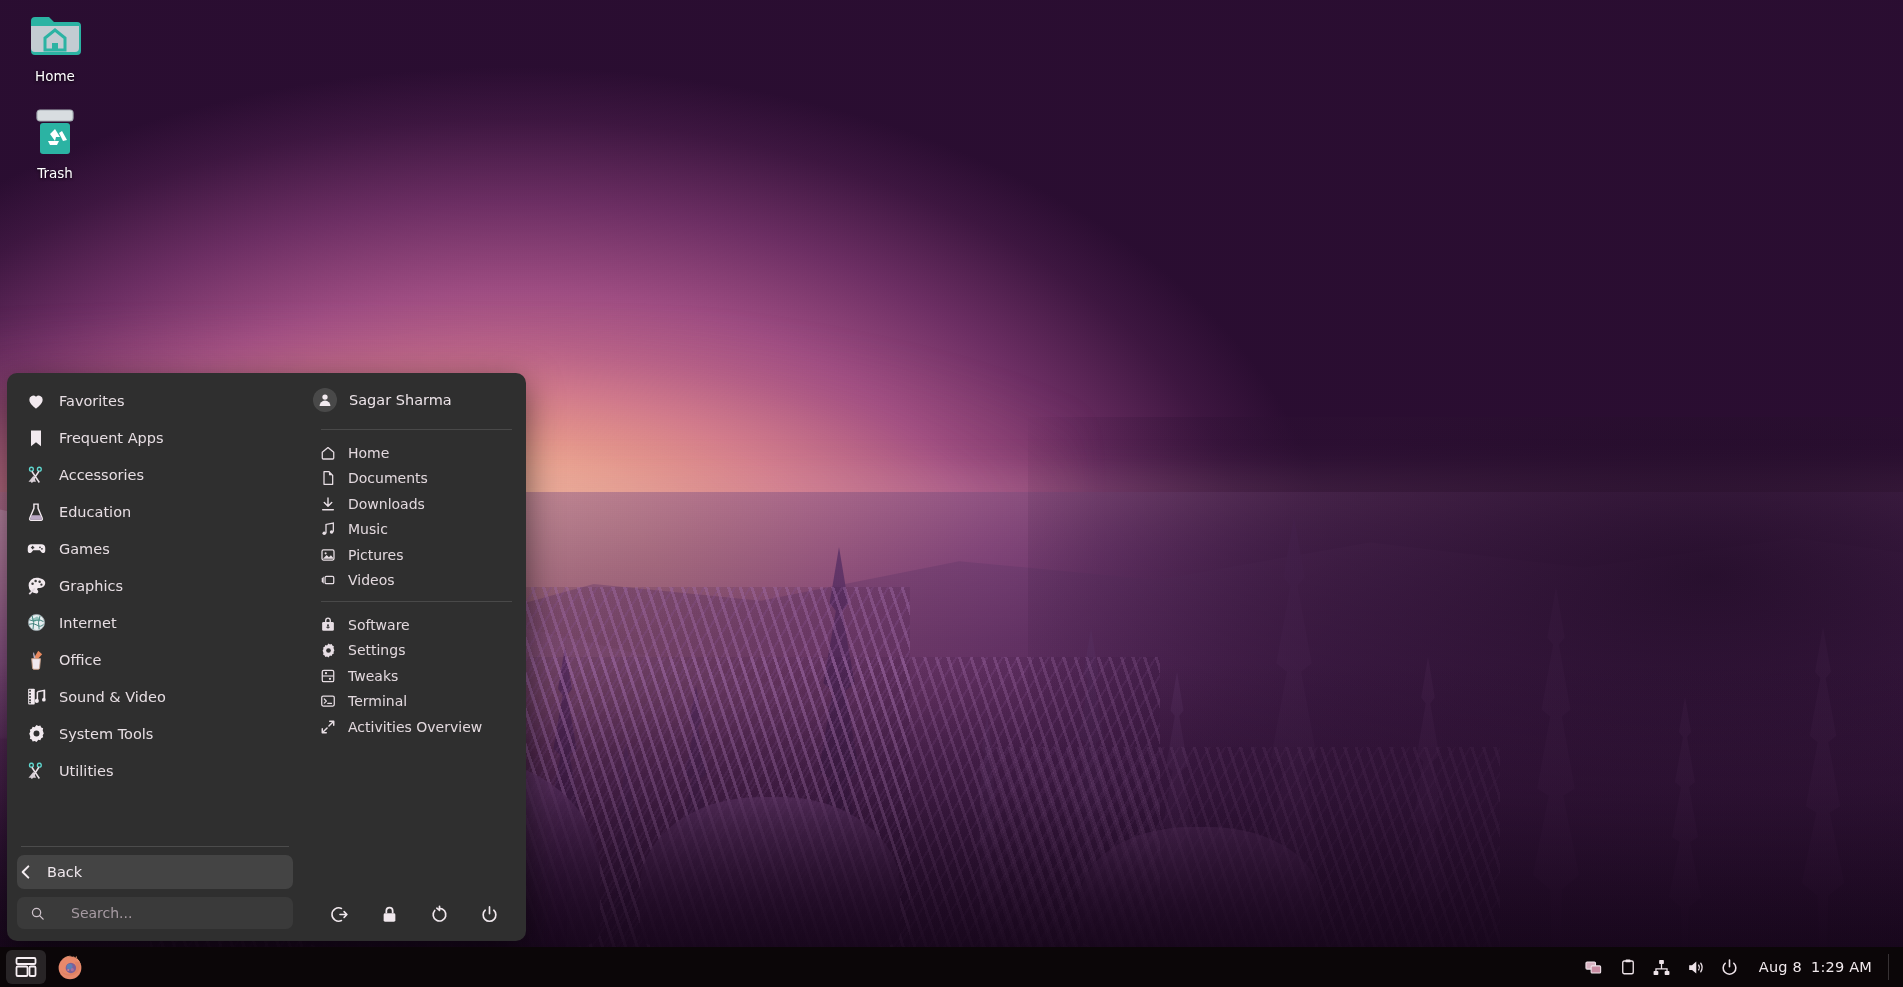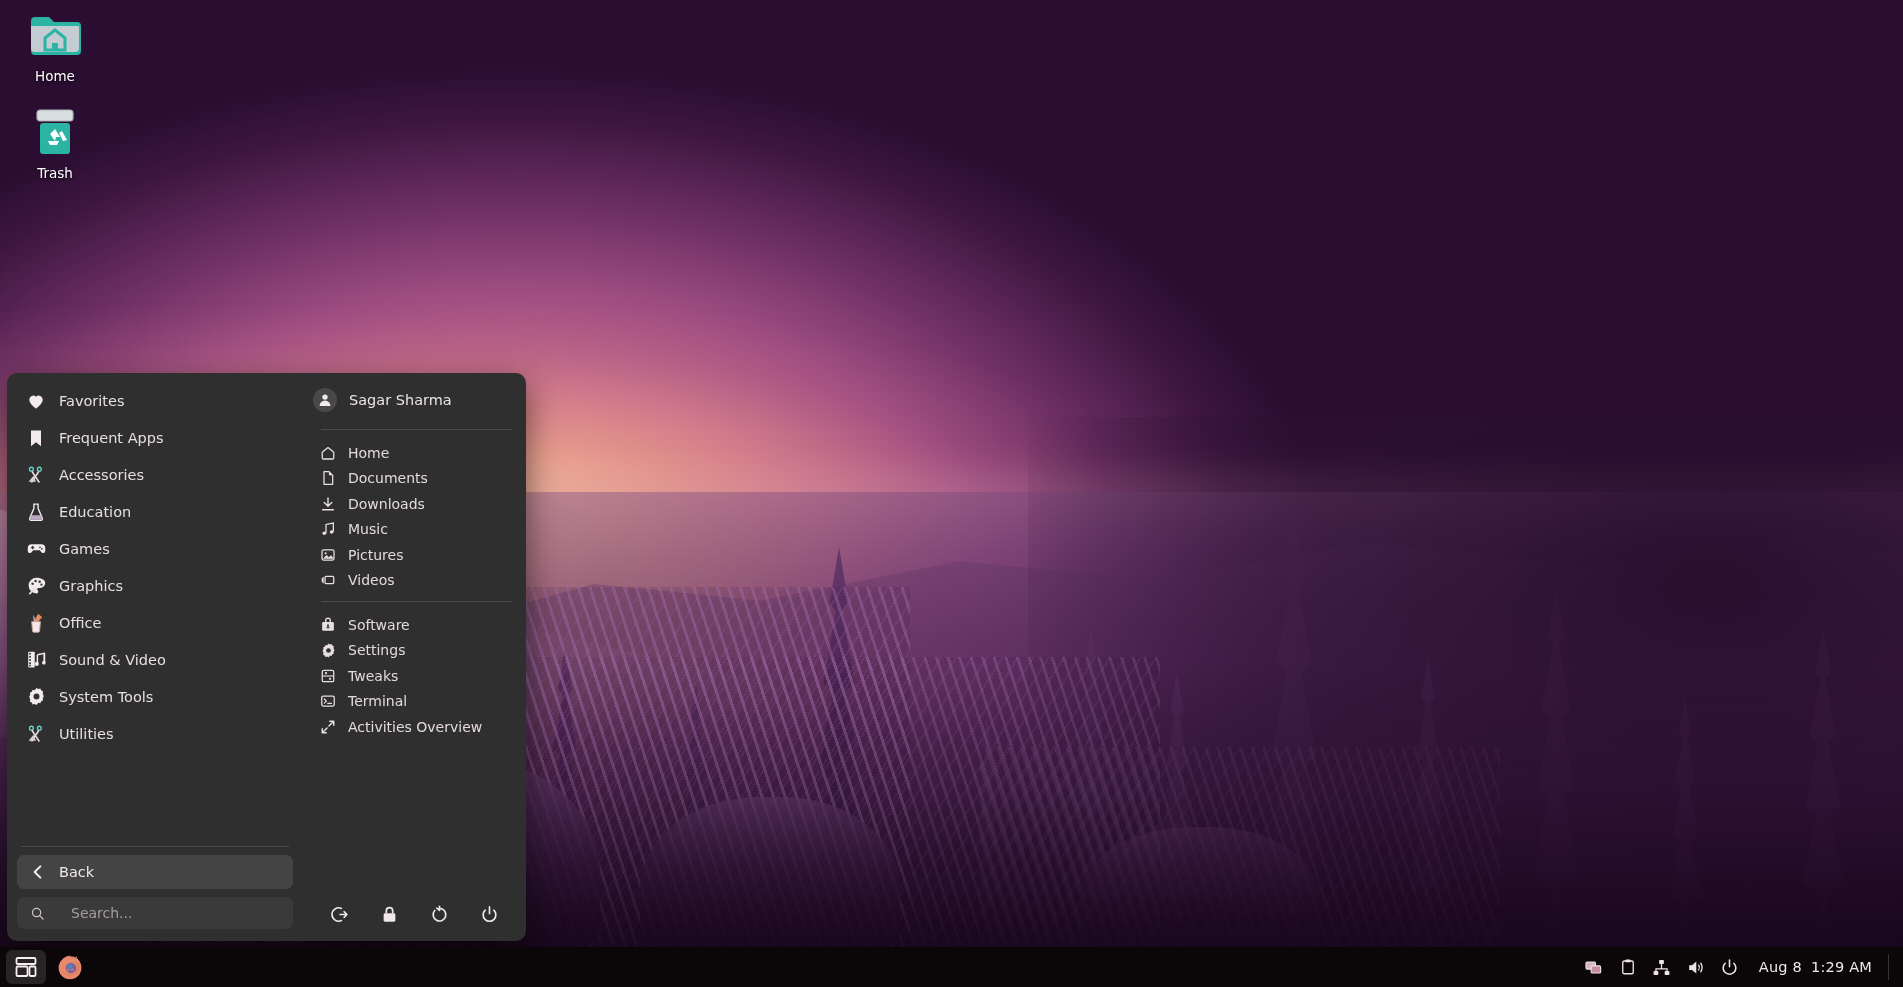--- a/index.html
+++ b/index.html
@@ -104,21 +104,21 @@
     display:flex; align-items:center; gap:12px;
     height:37px; padding:0 8px; border-radius:6px;
     font-size:14.5px; color:#e7dee3; cursor:default;
   }
   .cat-item .ic { width:22px; height:22px; display:flex; align-items:center; justify-content:center; flex:0 0 22px; }
 
   .left-bottom { padding:4px 10px 12px 10px; }
   .hsep { height:1px; background:rgba(255,255,255,.14); margin:6px 4px 8px 4px; }
   .back-btn {
     display:flex; align-items:center; gap:12px;
-    height:34px; padding:0 12px; border-radius:7px;
+    height:34px; padding:0 0; border-radius:7px;
     background:rgba(255,255,255,.10);
     font-size:14.5px; color:#efe7ec; cursor:default; margin-bottom:8px;
   }
   .search-box {
     display:flex; align-items:center; gap:26px;
     height:32px; padding:0 12px; border-radius:7px;
     background:rgba(255,255,255,.055);
     font-size:14px; color:#a79ba3; cursor:text;
   }
 
@@ -290,20 +290,31 @@
               <circle cx="7.5" cy="10" r="1.4" fill="#3a3a3a"></circle>
               <circle cx="11" cy="6.8" r="1.4" fill="#3a3a3a"></circle>
               <circle cx="15.6" cy="7.6" r="1.4" fill="#3a3a3a"></circle>
               <circle cx="17.6" cy="11" r="1.3" fill="#3a3a3a"></circle>
               <path d="M3 21 L9.5 14.5 L11 16 L4.5 22.5 Z" fill="#e2d8df"></path>
             </svg>
           </span>
           <span>Graphics</span>
         </div>
 
+        <div class="cat-item">
+          <span class="ic">
+            <svg width="21" height="21" viewBox="0 0 24 24">
+              <circle cx="12" cy="12" r="9.2" fill="#e6eef0" stroke="#9aa7ad" stroke-width="1"></circle>
+              <path d="M4 9 q4 2 8 .5 t8 1.5 M3.6 14 q5 -2 9 1 t7.4 -1" stroke="#3d7f7a" stroke-width="1.1" fill="none"></path>
+              <path d="M7 4.2 q3 8 1 15.4 M16 4.4 q-3 7.6 -1 15.2" stroke="#3d7f7a" stroke-width="1.1" fill="none"></path>
+              <path d="M6 7 q3 1 5-1 t4 1 -1 3 -4 1 -4-4z" fill="#4f9c8f" opacity=".55"></path>
+            </svg>
+          </span>
+          <span>Internet</span>
+        </div>
 
         <div class="cat-item">
           <span class="ic">
             <svg width="21" height="21" viewBox="0 0 24 24">
               <path d="M14 2 L18.5 6 L11 14 L8 14.5 L8.5 11 Z" fill="#e8895f"></path>
               <path d="M9 3.5 L11 11 L9.5 13 L8 5.5 Z" fill="#b9b0c6"></path>
               <path d="M6.5 11 h10 l-1 11 a1.5 1.5 0 0 1-1.5 1.2 H9 a1.5 1.5 0 0 1-1.5-1.2 Z" fill="#f0e8ee" stroke="#c9a089" stroke-width="1.1"></path>
             </svg>
           </span>
           <span>Office</span>

